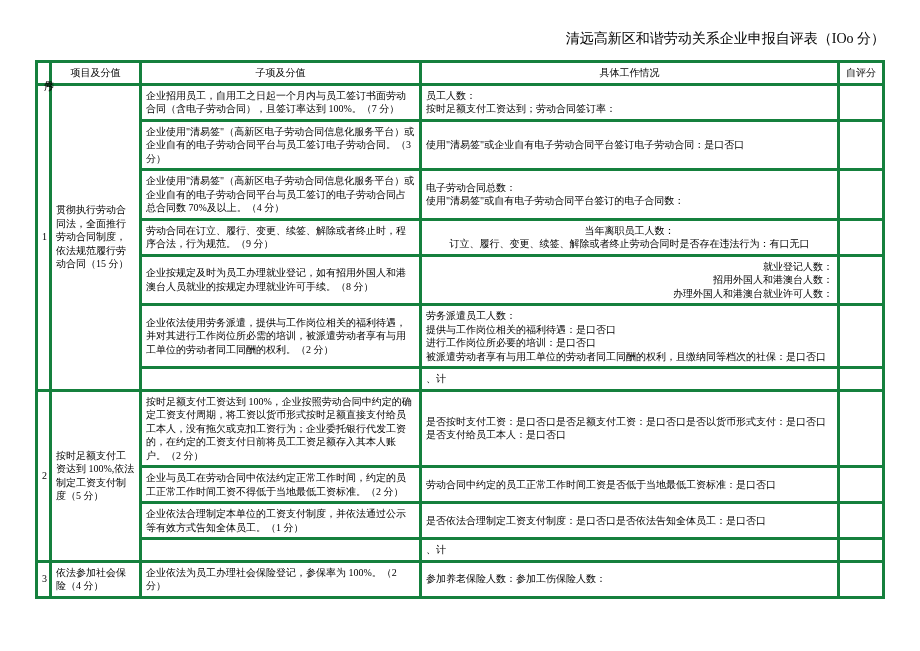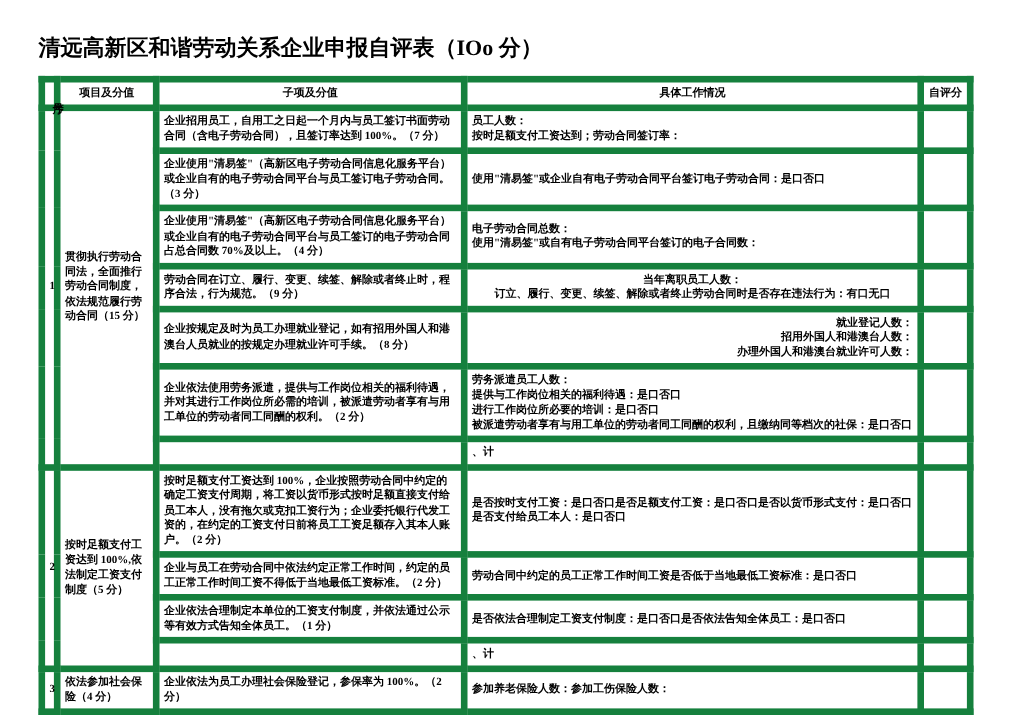--- a/index.html
+++ b/index.html
@@ -4,37 +4,37 @@
   <style>
     * { box-sizing: border-box; margin: 0; padding: 0; }
     body {
       background: #fff;
       font-family: "SimSun", "宋体", serif;
       font-size: 10px;
       color: #000;
       padding: 30px 35px;
     }
     .title {
-      text-align: left;
-      font-size: 20px;
-      font-weight: bold;
+      text-align: right;
+      font-size: 14px;
+      font-weight: normal;
       margin-bottom: 12px;
       font-family: "SimSun", "宋体", serif;
     }
     table {
       border-collapse: collapse;
       width: 100%;
       table-layout: fixed;
     }
     th, td {
-      border: 6px solid #15803d;
+      border: 3px solid #15803d;
       padding: 3px 4px;
       vertical-align: middle;
       line-height: 1.35;
-      font-weight: bold;
+      font-weight: normal;
       text-align: left;
       word-break: break-all;
     }
     th { text-align: center; }
     .col-seq   { width: 14px; }
     .col-proj  { width: 90px; }
     .col-sub   { width: 280px; }
     .col-work  { width: auto; }
     .col-score { width: 45px; }
     .seq-header {

